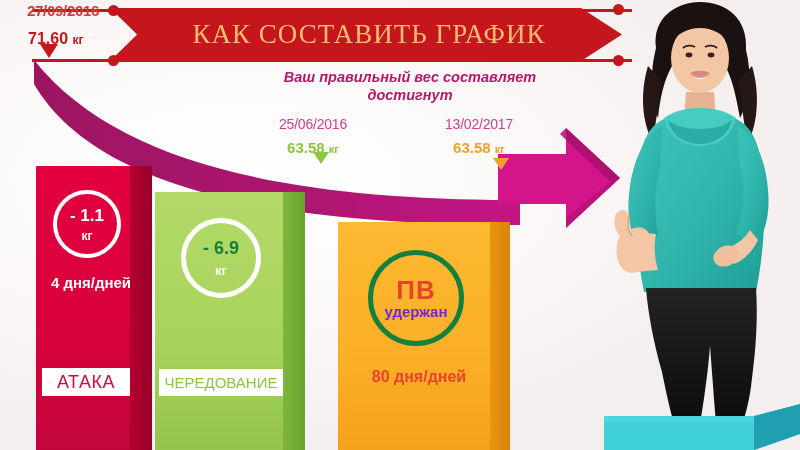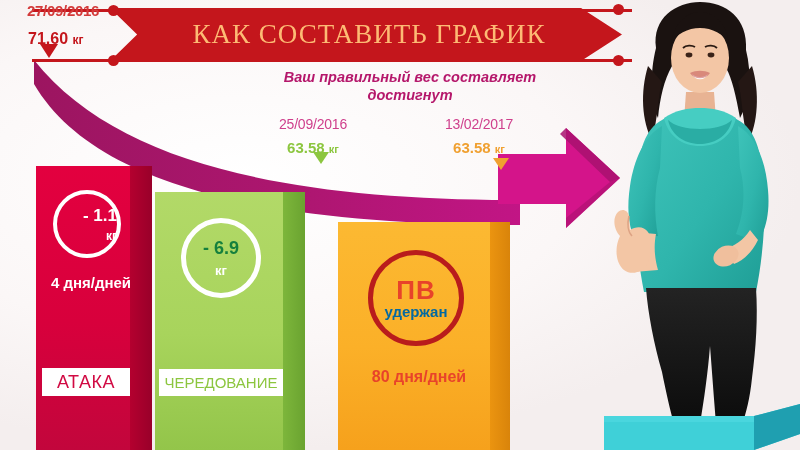--- a/index.html
+++ b/index.html
@@ -158,38 +158,37 @@
     display: flex; flex-direction: column;
     align-items: center; justify-content: center;
     text-align: center;
   }
   .circle .big { font-weight: bold; line-height: 1; }
   .circle .small { font-weight: bold; line-height: 1; }
 
   #bar-0 .circle {
     width: 68px; height: 68px; margin-top: 24px; margin-right: 14px;
     border: 4px solid #ffffff;
-    align-items: flex-end;
   }
   #bar-0 .circle .big { font-size: 17px; color: #ffffff; }
   #bar-0 .circle .small { font-size: 12px; color: #ffffff; margin-top: 6px; }
 
   #bar-1 .circle {
     width: 80px; height: 80px; margin-top: 26px; margin-right: 18px;
     border: 5px solid #ffffff;
   }
   #bar-1 .circle .big { font-size: 18px; color: #15803d; }
   #bar-1 .circle .small { font-size: 13px; color: #ffffff; margin-top: 7px; }
 
   #bar-2 .circle {
     width: 96px; height: 96px; margin-top: 28px; margin-right: 16px;
-    border: 5px solid #b91c1c;
+    border: 5px solid #15803d;
   }
   #bar-2 .circle .big { font-size: 26px; color: #e8432a; letter-spacing: 1px; }
-  #bar-2 .circle .small { font-size: 15px; color: #0369a1; margin-top: 1px; }
+  #bar-2 .circle .small { font-size: 15px; color: #6d28d9; margin-top: 1px; }
 
   .days {
     font-weight: bold; white-space: nowrap;
   }
   #bar-0 .days { font-size: 15px; color: #ffffff; margin-top: 16px; margin-right: 6px; }
   #bar-1 .days { font-size: 16px; color: #ffffff; margin-top: 22px; margin-right: 10px; }
   #bar-2 .days { font-size: 16px; color: #e8432a; margin-top: 22px; margin-right: 10px; }
 
   
   .plate {
@@ -365,21 +364,21 @@
     <span class="unit">кг</span>
   </div>
   <div class="start-arrow"></div>
 
   <div class="subtitle">
     <div>Ваш правильный вес составляет</div>
     <div class="sub-line2">достигнут</div>
   </div>
 
   <div class="milestone" id="ms-0">
-    <div class="m-date">25/09/2016</div>
+    <div class="m-date">25/06/2016</div>
     <div class="m-weight">
       <span>63.58</span>
       <span class="unit">кг</span>
     </div>
     <div class="m-arrow"></div>
   </div>
 
   <div class="milestone" id="ms-1">
     <div class="m-date">13/02/2017</div>
     <div class="m-weight">

